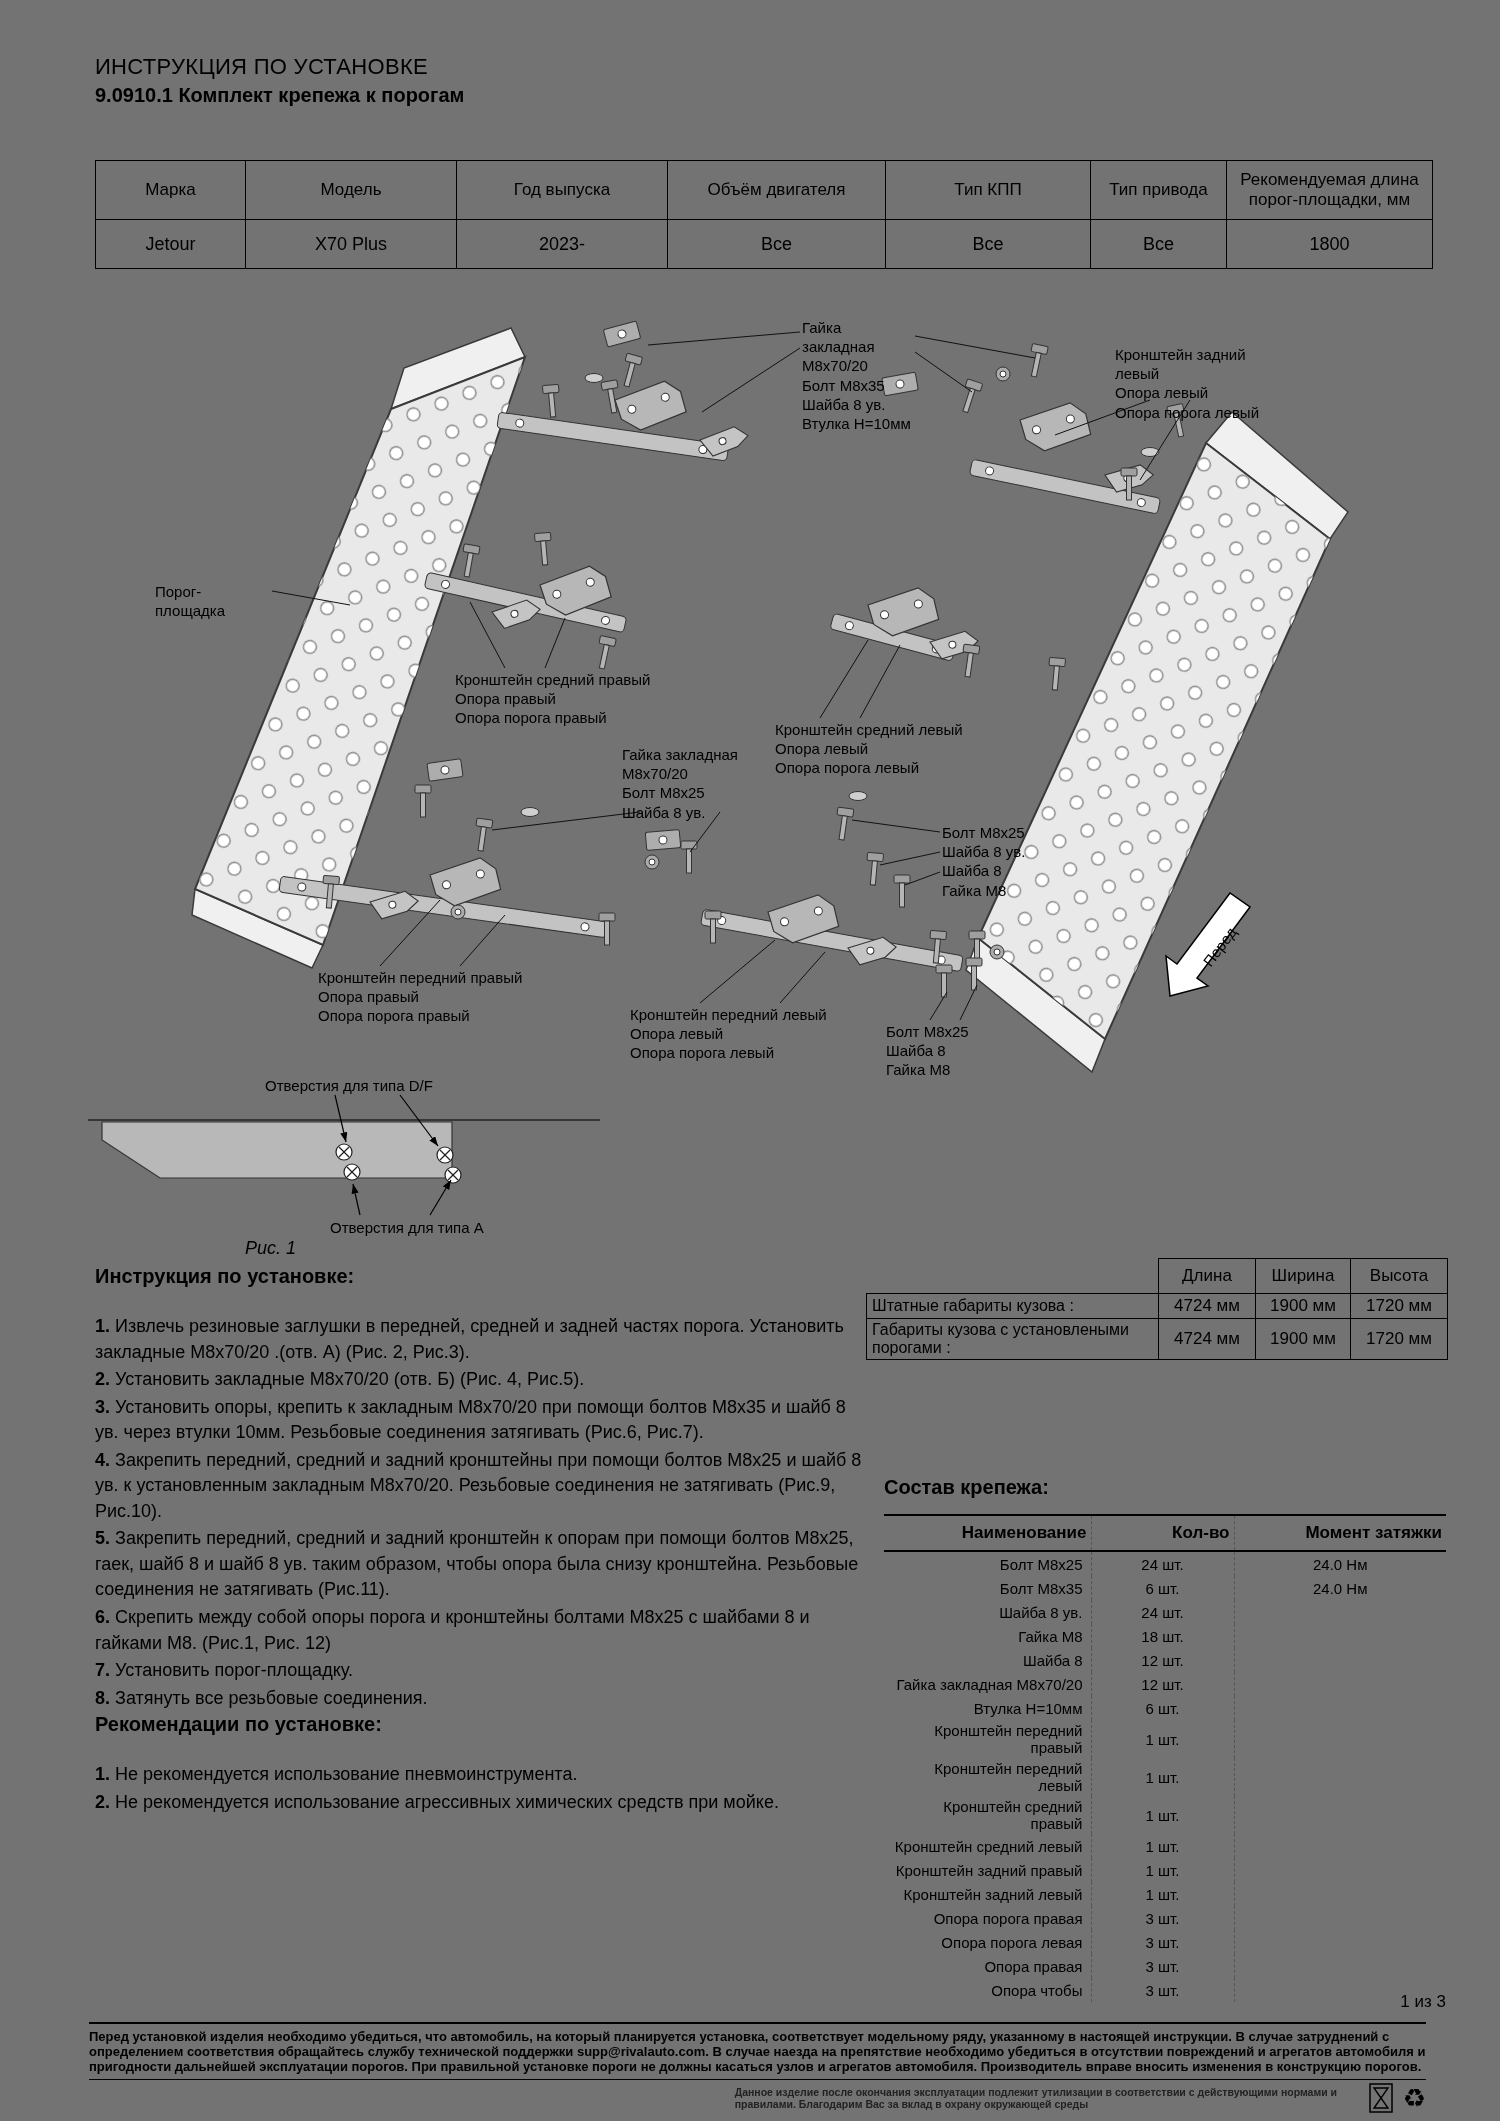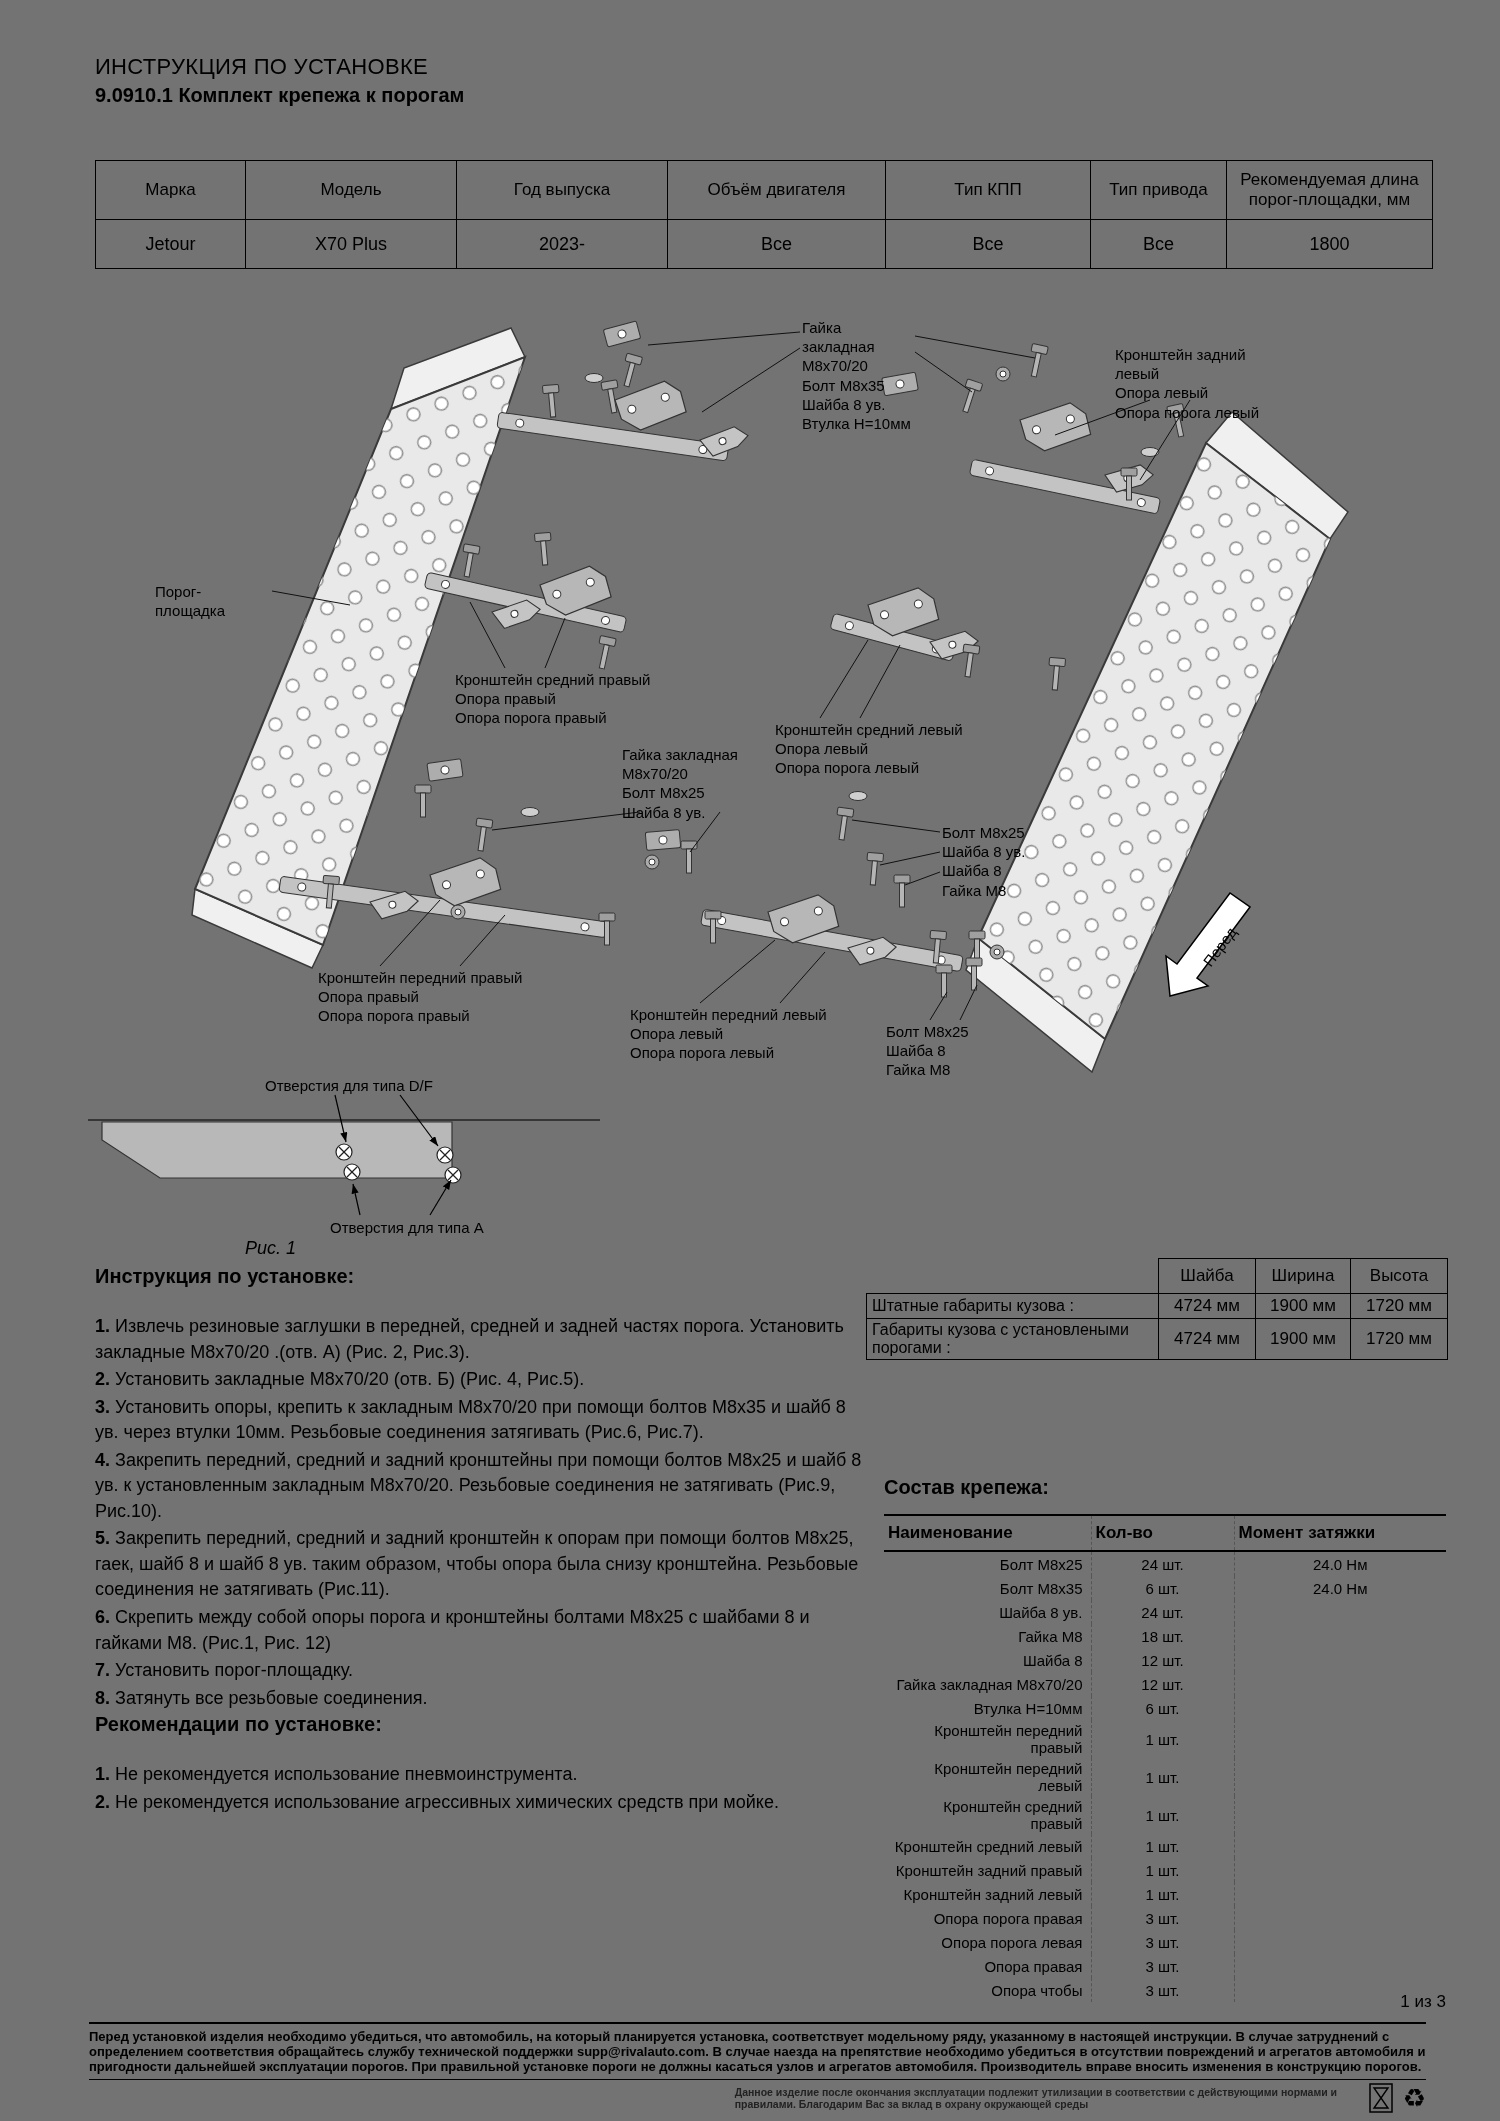--- a/index.html
+++ b/index.html
@@ -30,21 +30,21 @@
 
   
   .instructions{position:absolute;left:95px;top:1265px;width:772px;}
   .instructions h3{font-size:20px;margin:0 0 26px 0;}
   .step{font-size:18px;line-height:1.42;margin:0 0 2px 0;}
   .rec-title{font-size:20px;margin:58px 0 14px 0;}
 
   
   .hw-title{position:absolute;left:884px;top:1476px;font-size:20px;font-weight:bold;}
   .hw-table{position:absolute;left:884px;top:1514px;width:562px;border-collapse:collapse;table-layout:fixed;}
-  .hw-table th{border-top:2px solid #000;border-bottom:2px solid #000;font-size:17px;padding:7px 4px;text-align:left;}
+  .hw-table th{border-top:2px solid #000;border-bottom:2px solid #000;font-size:17px;padding:7px 4px;text-align:right;}
   .hw-table td{font-size:15px;padding:2px 8px;height:20px;}
   .hw-table .vsep{border-right:1px dashed #555;}
   .hw-name{text-align:right;}
   .hw-qty{text-align:center;}
   .hw-torque{text-align:center;}
 
   .page-num{position:absolute;left:1310px;top:1992px;width:136px;text-align:right;font-size:17px;}
 
   
   .footer{position:absolute;left:89px;top:2022px;width:1337px;border-top:2px solid #000;padding-top:5px;}
@@ -327,21 +327,21 @@
   <table class="dims-table">
     <colgroup>
         <col style="width:292px">
         <col style="width:97px">
         <col style="width:95px">
         <col style="width:97px">
       </colgroup>
     <tbody>
         <tr>
       <th class="corner"></th>
-      <th>Шайба</th>
+      <th>Длина</th>
       <th>Ширина</th>
       <th>Высота</th>
     </tr>
     <tr>
       <td class="dlabel">Штатные габариты кузова :</td>
       <td class="dval">4724 мм</td>
       <td class="dval">1900 мм</td>
       <td class="dval">1720 мм</td>
     </tr>
     <tr>

